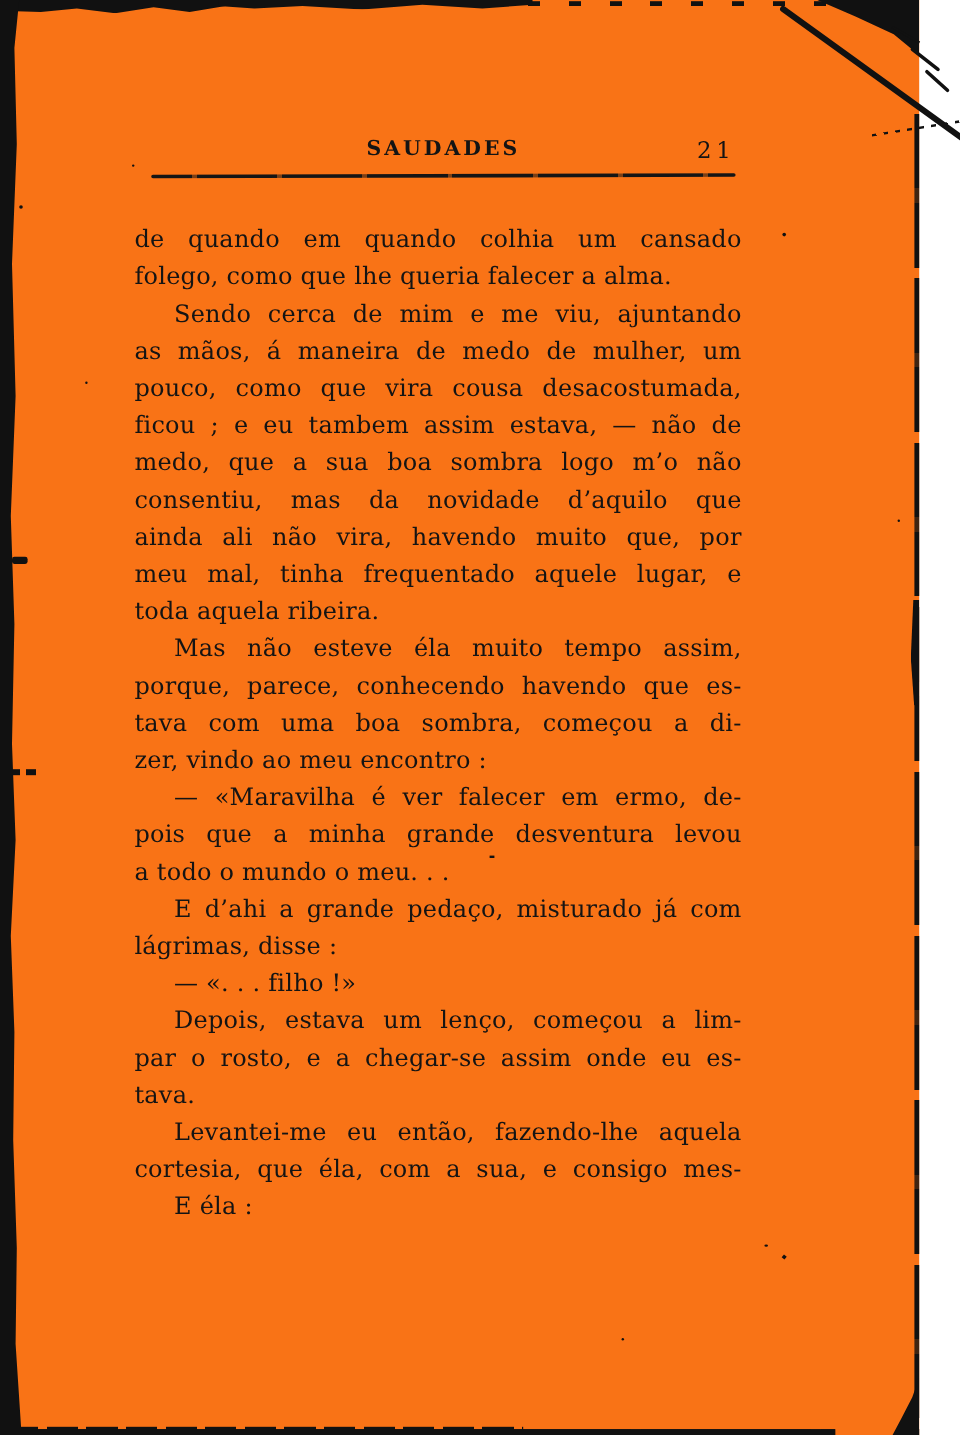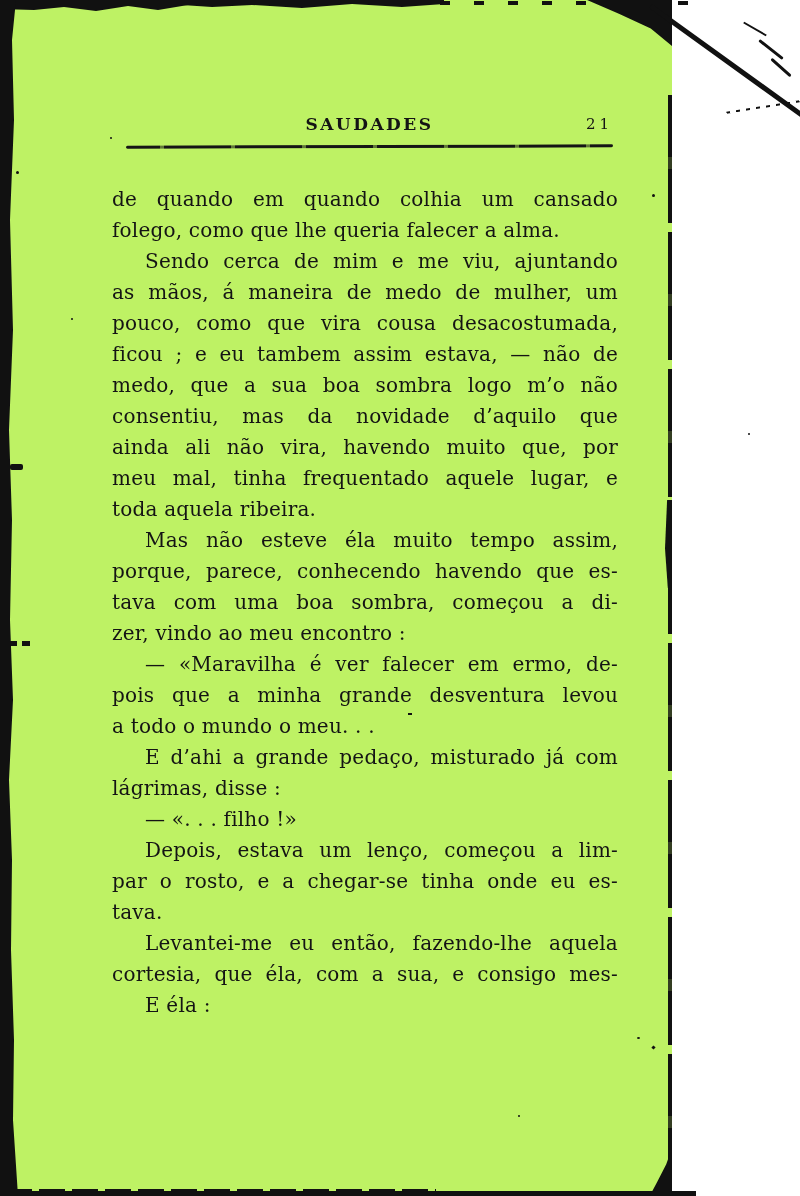--- a/index.html
+++ b/index.html
@@ -3,34 +3,34 @@
 <meta charset="utf-8">
 <style>
   html,body{margin:0;padding:0;}
   body{
     width:800px;height:1196px;
     background:#ffffff;
     font-family:"DejaVu Serif","Liberation Serif",serif;
     color:#141414;
     overflow:hidden;
   }
-  .page{position:relative;width:672px;height:1196px;background:#bef264;}
+  .page{position:relative;width:766px;height:1196px;background:#f97316;}
 
   
   .header{
     position:absolute;left:126px;top:114px;width:487px;height:24px;
   }
   .header-title{
     position:absolute;left:0;right:0;top:0;
     text-align:center;
     font-size:17px;font-weight:bold;letter-spacing:2.5px;
   }
   .header-page-number{
     position:absolute;right:0;top:1px;
-    font-size:15px;letter-spacing:4px;
+    font-size:19px;letter-spacing:4px;
   }
   .header-rule{
     position:absolute;left:126px;top:145px;width:487px;height:3px;
     background:
       repeating-linear-gradient(90deg,#151515 0 34px,rgba(21,21,21,.55) 34px 38px,#151515 38px 71px);
     border-radius:2px;
     transform:rotate(-0.15deg);
   }
 
   
@@ -141,21 +141,21 @@
       <div class="line">porque, parece, conhecendo havendo que es-</div>
       <div class="line">tava com uma boa sombra, começou a di-</div>
       <div class="line last">zer, vindo ao meu encontro :</div>
       <div class="line indent">— «Maravilha é ver falecer em ermo, de-</div>
       <div class="line">pois que a minha grande desventura levou</div>
       <div class="line last">a todo o mundo o meu. . .</div>
       <div class="line indent">E d’ahi a grande pedaço, misturado já com</div>
       <div class="line last">lágrimas, disse :</div>
       <div class="line last indent">— «. . . filho !»</div>
       <div class="line indent">Depois, estava um lenço, começou a lim-</div>
-      <div class="line">par o rosto, e a chegar-se tinha onde eu es-</div>
+      <div class="line">par o rosto, e a chegar-se assim onde eu es-</div>
       <div class="line last">tava.</div>
       <div class="line indent">Levantei-me eu então, fazendo-lhe aquela</div>
       <div class="line">cortesia, que éla, com a sua, e consigo mes-</div>
       <div class="line last indent">E éla :</div>
     </div>
 
   <div class="artifact a-top-edge-1"></div>
   <div class="artifact a-top-edge-2"></div>
   <div class="artifact a-top-edge-dashes"></div>
   <div class="artifact a-corner-patch"></div>

